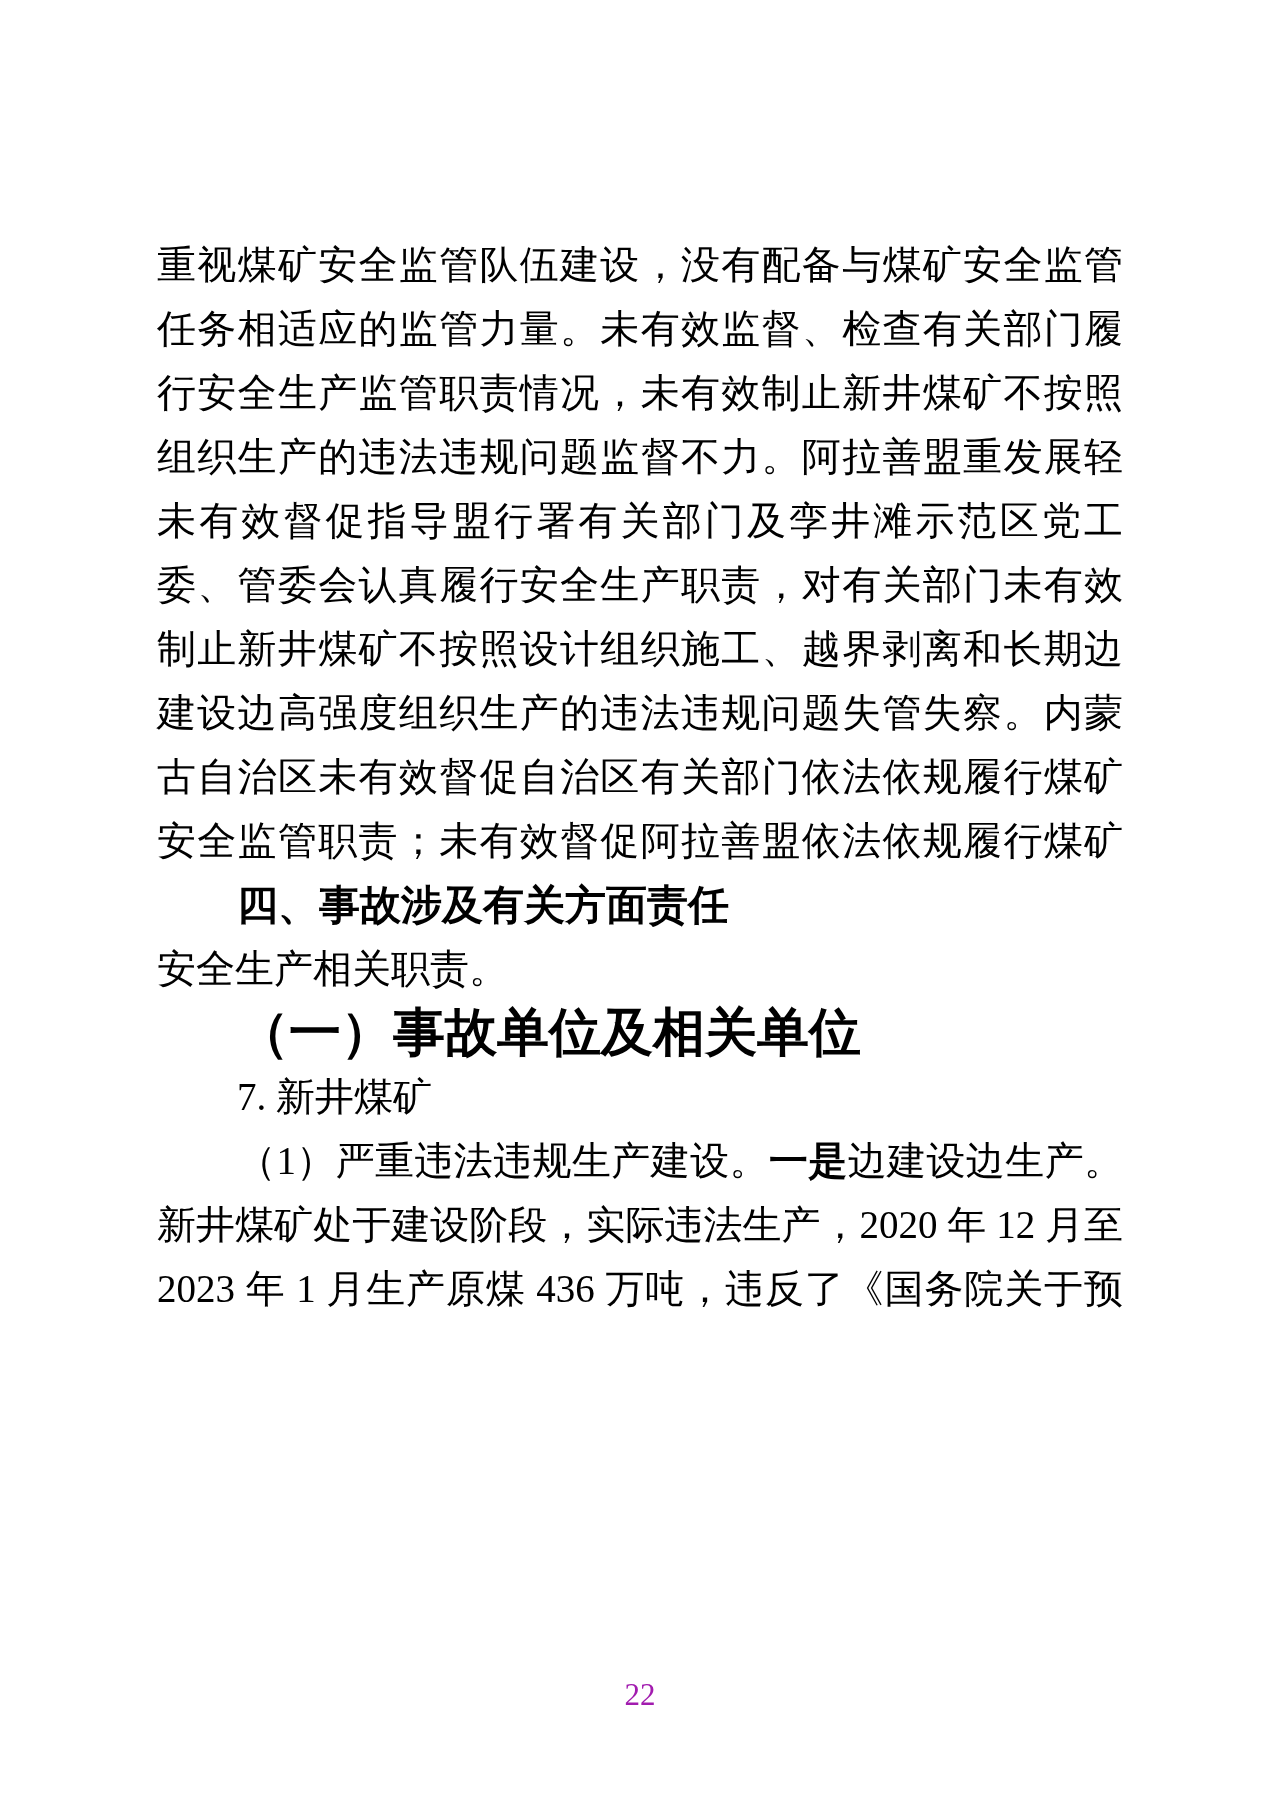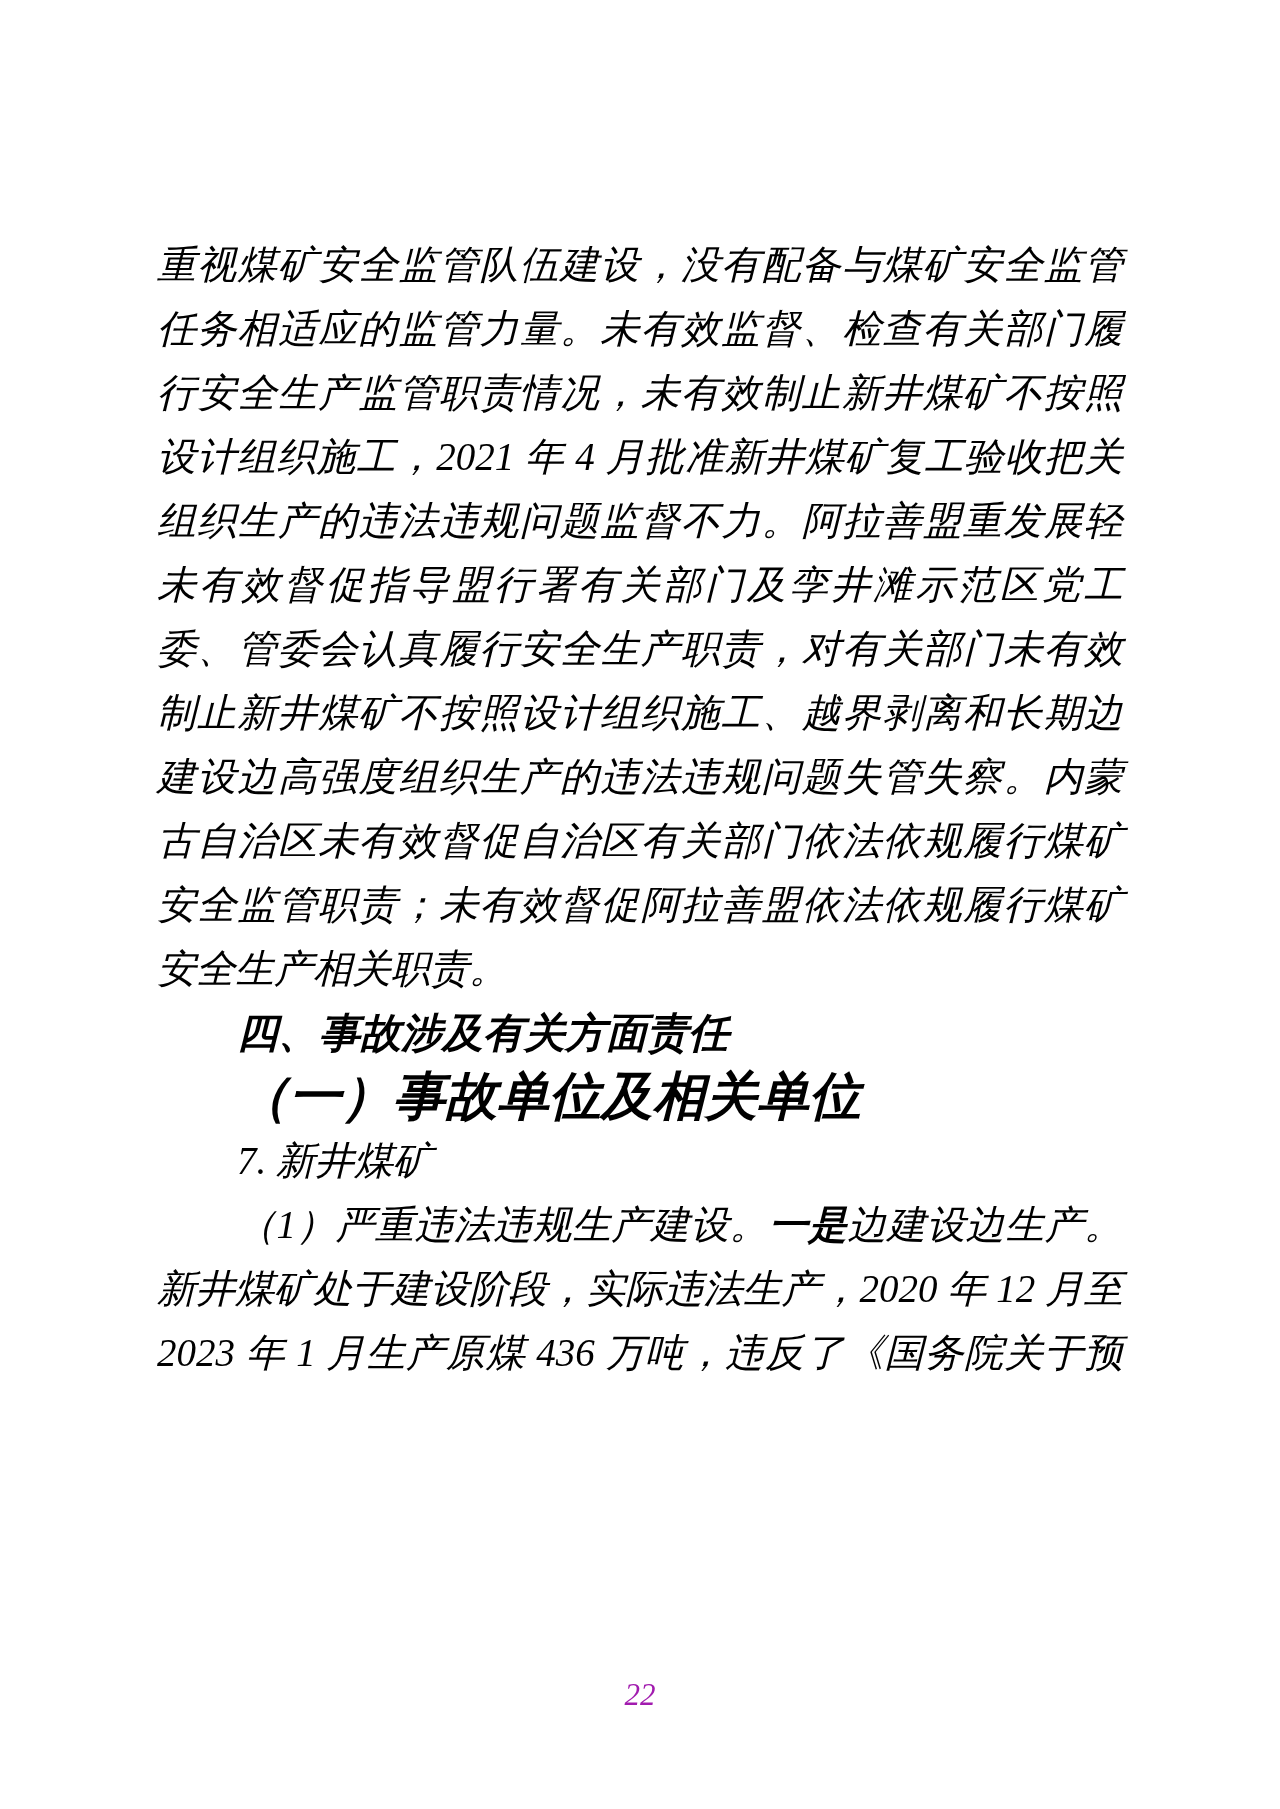--- a/index.html
+++ b/index.html
@@ -1,15 +1,15 @@
 <!DOCTYPE html>
 <html><head>
 <meta charset="utf-8">
 <style>
-  * { margin: 0; padding: 0; box-sizing: border-box; font-style: italic; }
+  * { margin: 0; padding: 0; box-sizing: border-box; }
   html, body { background: #ffffff; }
   .page {
     position: relative;
     width: 1280px;
     height: 1809px;
     background: #ffffff;
     color: #000000;
     overflow: hidden;
     margin: 0 auto;
   }
@@ -64,31 +64,30 @@
 </style>
 </head>
 <body>
 
 <div class="page">
   <div class="text-block">
 
     <div class="line">重视煤矿安全监管队伍建设，没有配备与煤矿安全监管</div>
     <div class="line">任务相适应的监管力量。未有效监督、检查有关部门履</div>
     <div class="line">行安全生产监管职责情况，未有效制止新井煤矿不按照</div>
-    <div class="line">设计组织施工，2021 年 4 月批准新井煤矿复工验收把关</div>
     <div class="line">组织生产的违法违规问题监督不力。阿拉善盟重发展轻</div>
     <div class="line">未有效督促指导盟行署有关部门及孪井滩示范区党工</div>
     <div class="line">委、管委会认真履行安全生产职责，对有关部门未有效</div>
     <div class="line">制止新井煤矿不按照设计组织施工、越界剥离和长期边</div>
     <div class="line">建设边高强度组织生产的违法违规问题失管失察。内蒙</div>
     <div class="line">古自治区未有效督促自治区有关部门依法依规履行煤矿</div>
     <div class="line">安全监管职责；未有效督促阿拉善盟依法依规履行煤矿</div>
+    <div class="line left indent heading-hei">四、事故涉及有关方面责任</div>
+
     <div class="line para-end">安全生产相关职责。</div>
-
-    <div class="line left indent heading-hei">四、事故涉及有关方面责任</div>
 
     <div class="line left indent heading-kai">（一）事故单位及相关单位</div>
 
     <div class="line left indent">7. 新井煤矿</div>
 
     <div class="line indent">
       <span>（1）严重违法违规生产建设。</span><span class="em-hei">一是</span><span>边建设边生产。</span>
     </div>
 
     <div class="line">新井煤矿处于建设阶段，实际违法生产，2020 年 12 月至</div>

